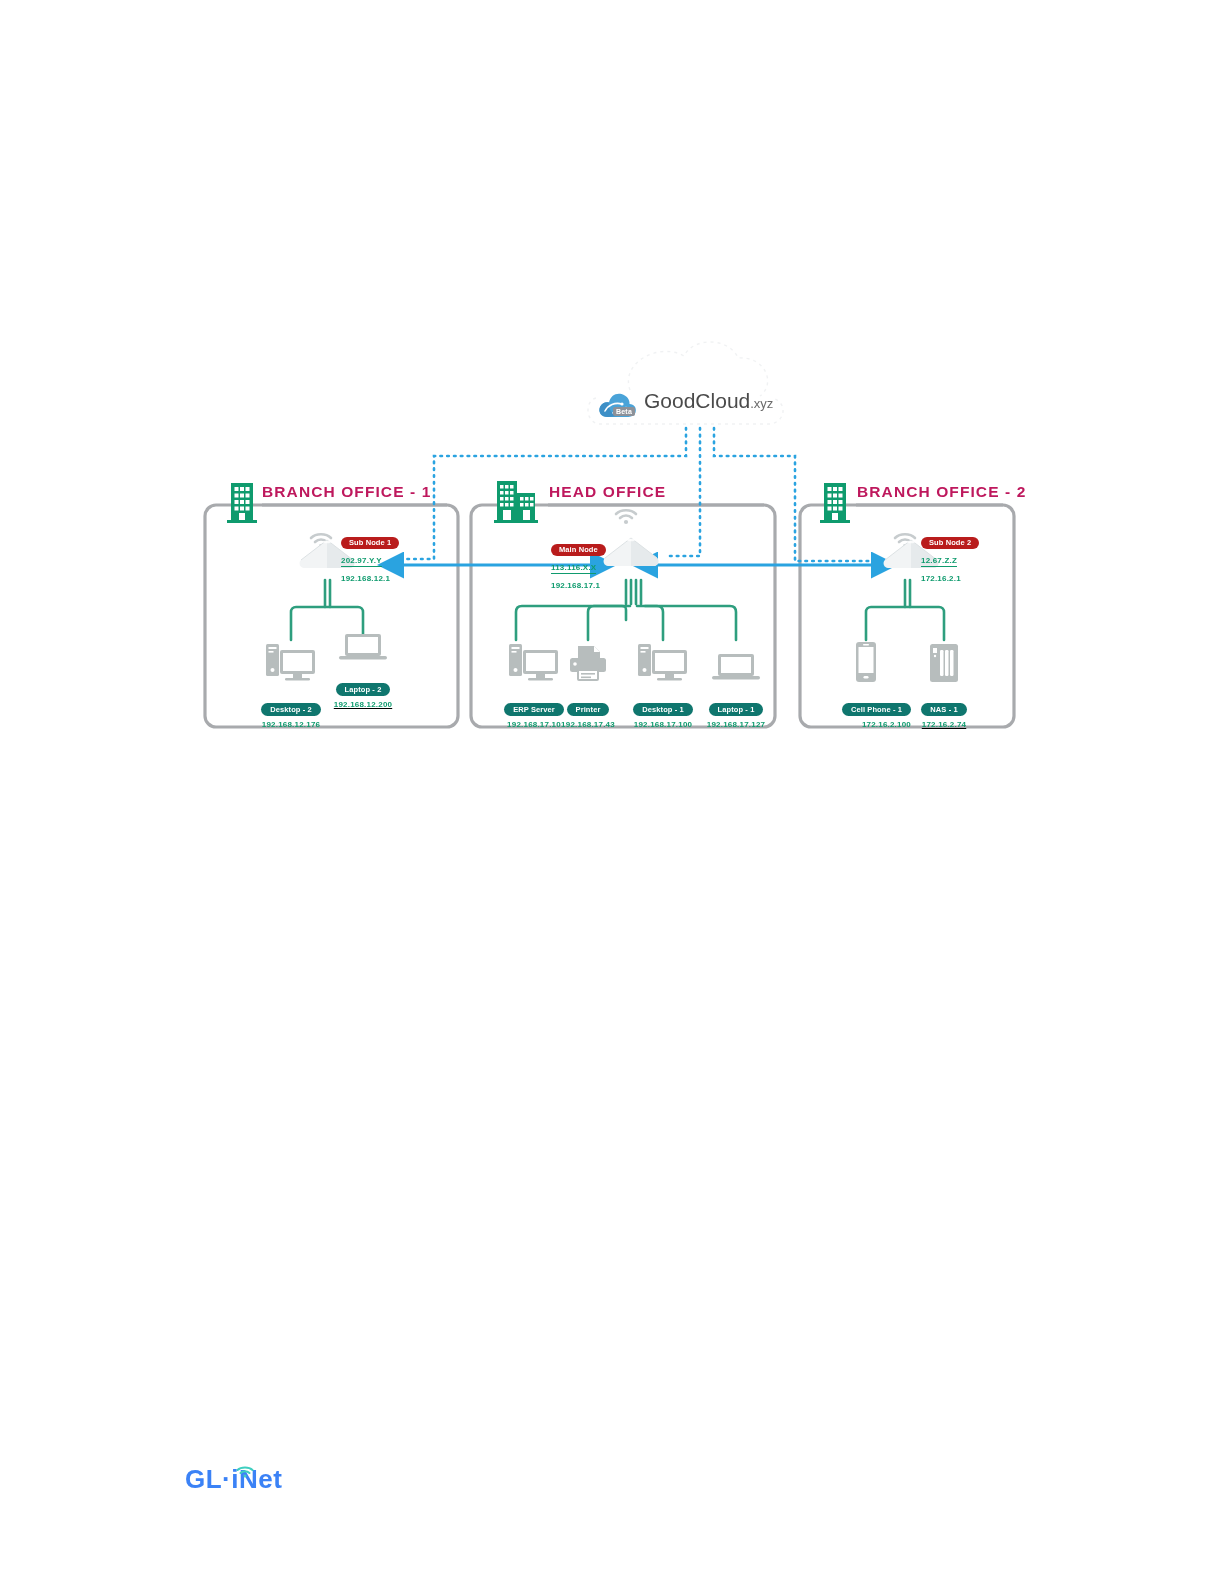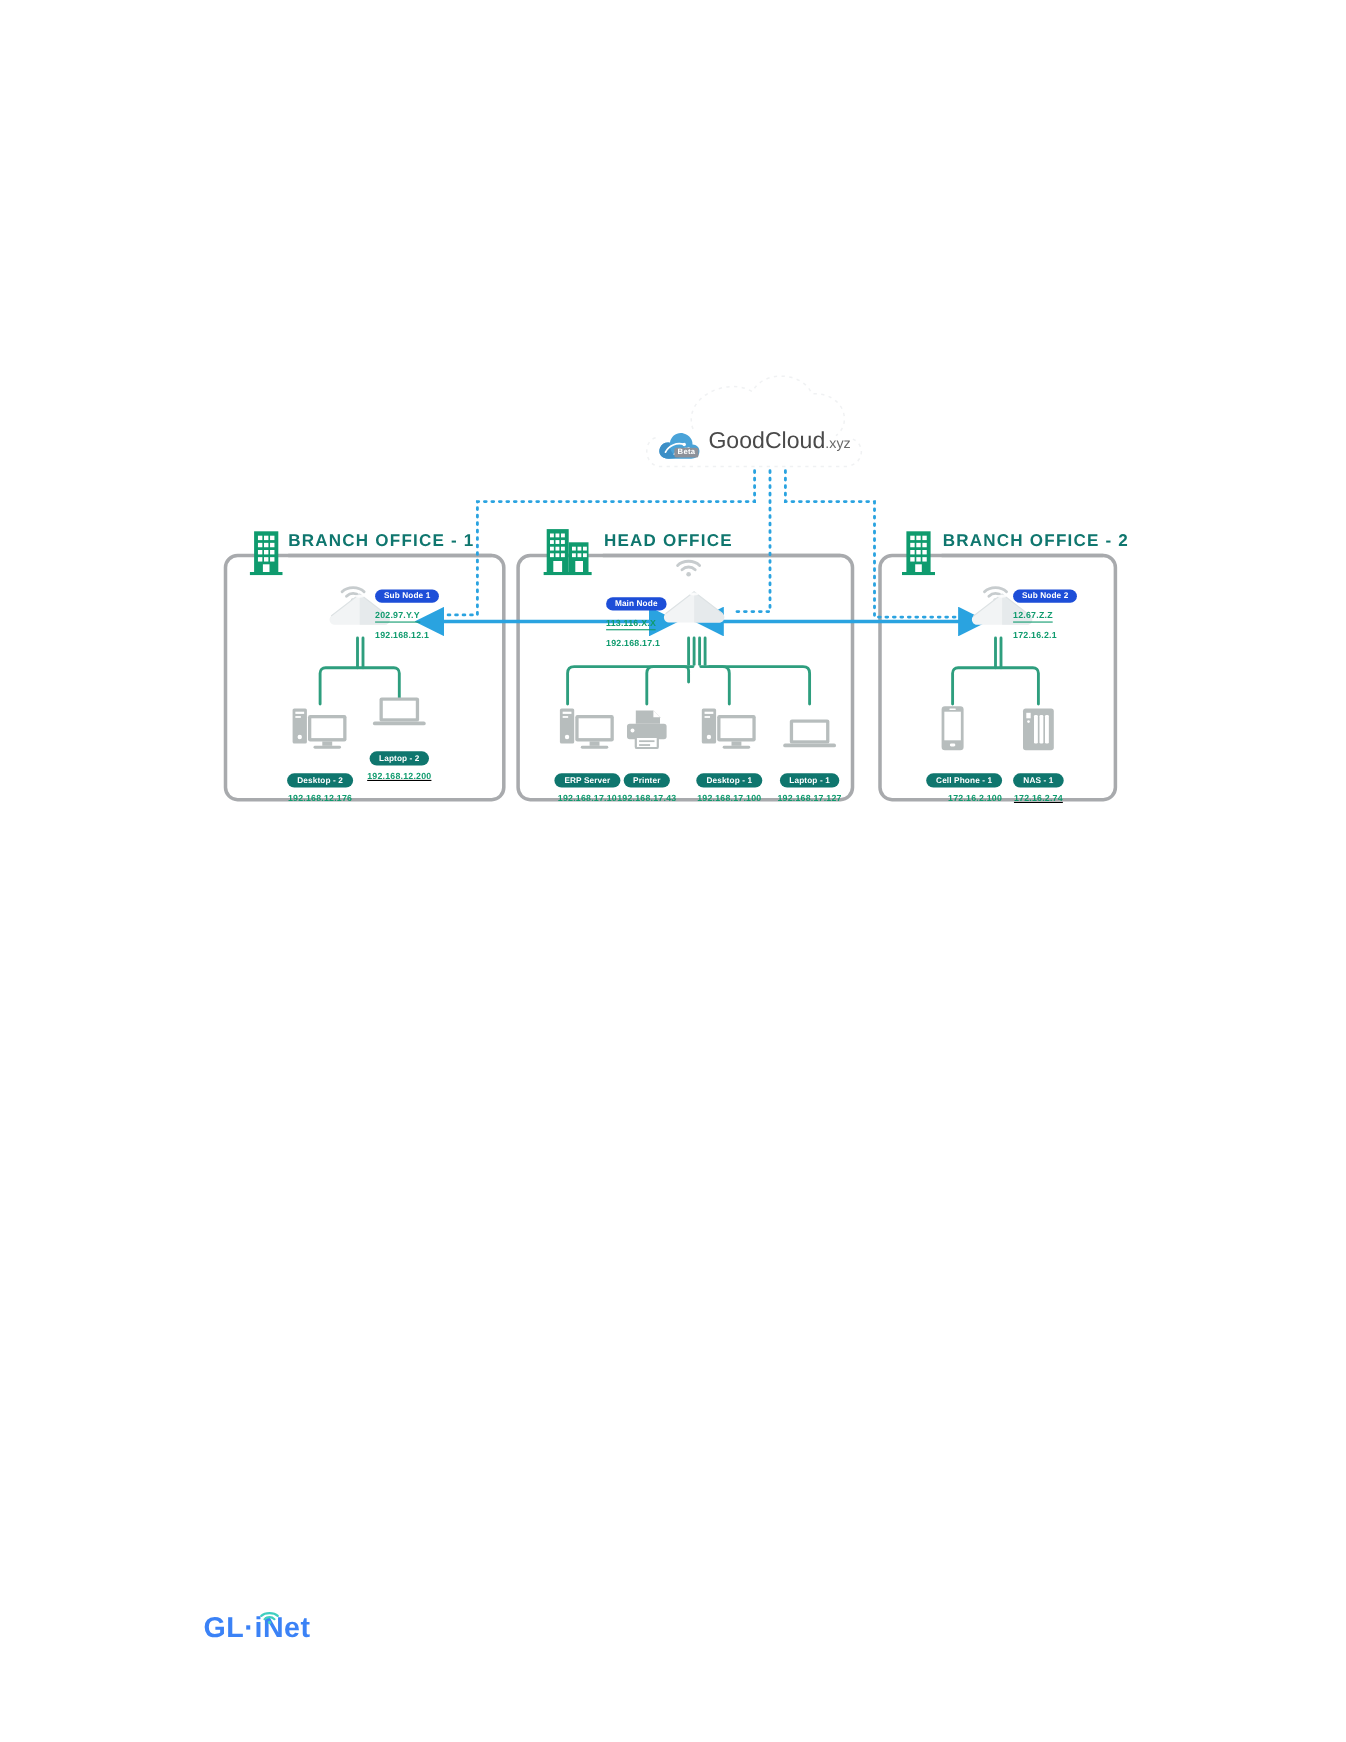--- a/index.html
+++ b/index.html
@@ -66,21 +66,21 @@
     font-weight: bold;
     padding: 1px 3px;
     border-radius: 2px;
     line-height: 1;
     letter-spacing: .2px;
   }
 
   
   .office-title {
     position: absolute;
-    color: #0f766e;
+    color: #be185d;
     font-size: 15.5px;
     font-weight: bold;
     letter-spacing: 1.1px;
     white-space: nowrap;
   }
   #title-branch-1 { left: 262px; top: 483px; }
   #title-head     { left: 549px; top: 483px; }
   #title-branch-2 { left: 857px; top: 483px; }
 
   .building-icon {
@@ -110,21 +110,21 @@
   #wifi-branch-2 { left: 892px; top: 531px; }
 
   
   .node-label {
     position: absolute;
     text-align: left;
     white-space: nowrap;
   }
   .node-badge {
     display: inline-block;
-    background: #1d4ed8;
+    background: #b91c1c;
     color: #ffffff;
     font-size: 7.5px;
     font-weight: bold;
     border-radius: 8px;
     padding: 2.5px 8px 2.5px 8px;
     line-height: 1;
     letter-spacing: .1px;
   }
   .node-ip-public {
     color: #0f9b6e;

